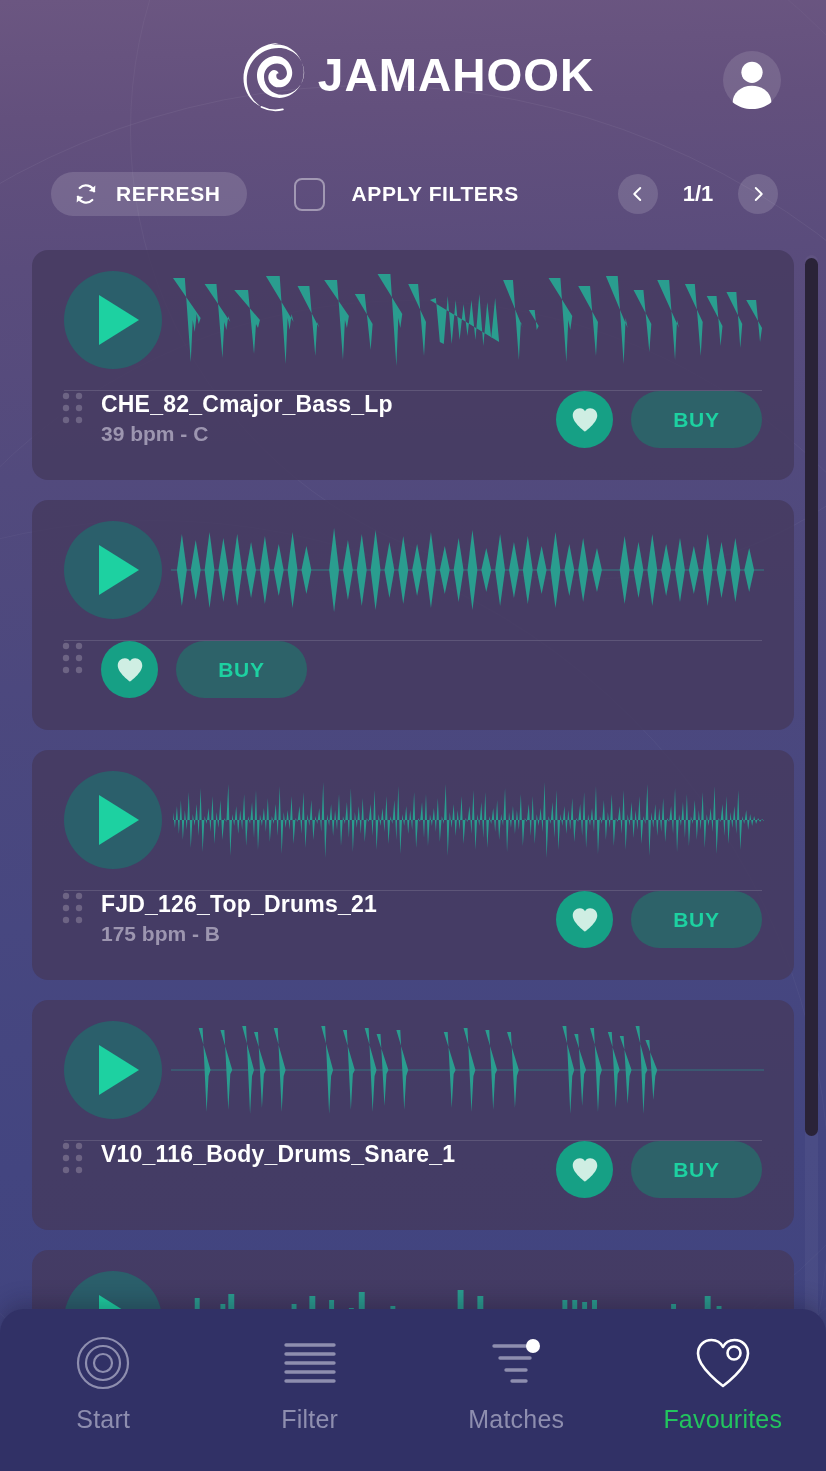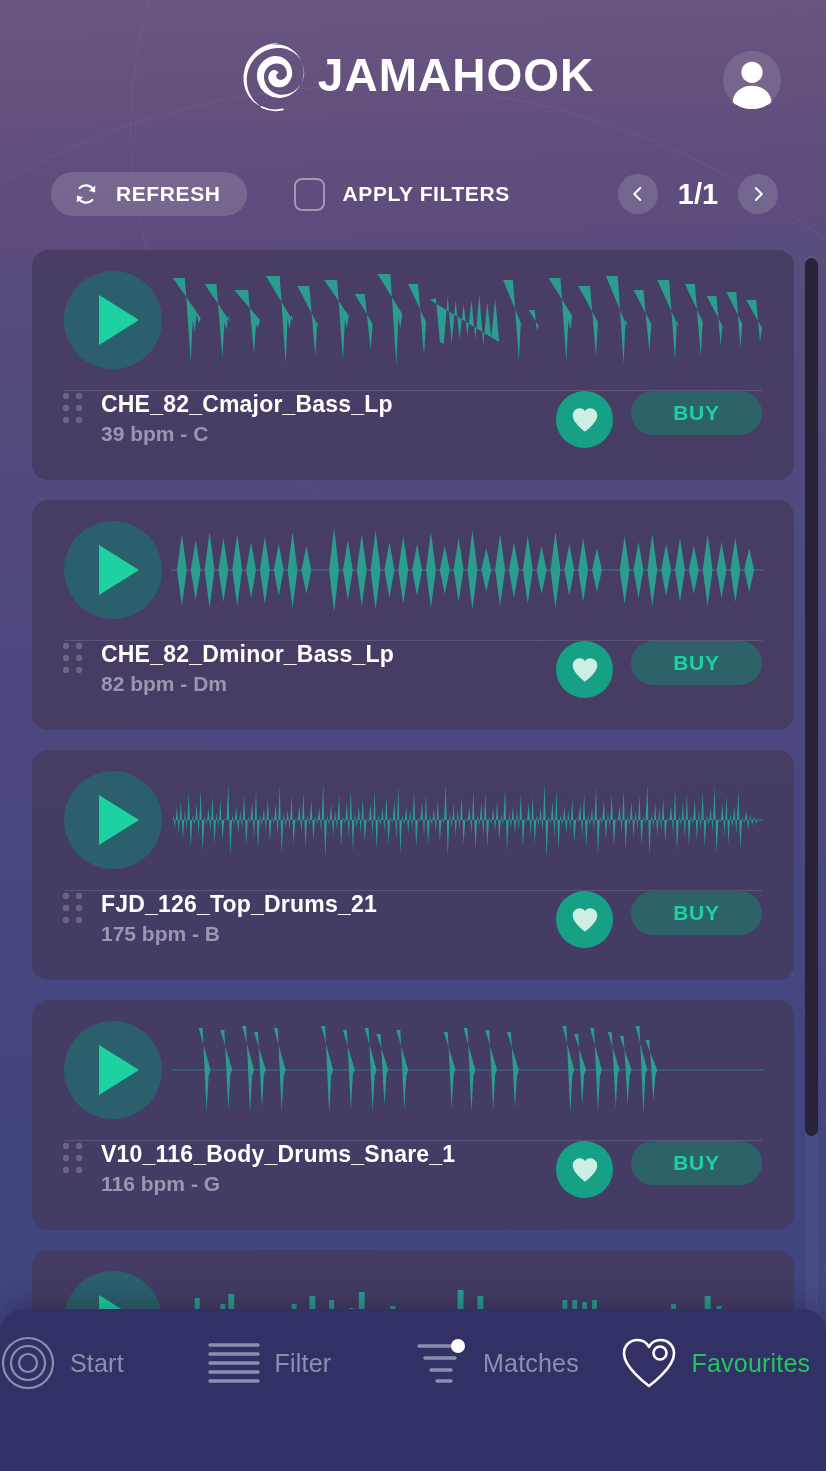--- a/index.html
+++ b/index.html
@@ -92,21 +92,21 @@
   }
   .refresh-label {
     color: #ffffff;
     font-size: 21px;
     font-weight: bold;
     letter-spacing: 0.6px;
   }
   .filters-group {
     display: flex;
     align-items: center;
-    gap: 18px;
+    gap: 27px;
     margin-left: 47px;
   }
   .checkbox {
     width: 31px;
     height: 33px;
     border: 2.5px solid rgba(255,255,255,0.42);
     border-radius: 8px;
     background: transparent;
     cursor: pointer;
   }
@@ -128,21 +128,21 @@
     border-radius: 50%;
     background: rgba(255,255,255,0.14);
     display: flex;
     align-items: center;
     justify-content: center;
     cursor: pointer;
     border: none;
   }
   .pager-count {
     color: #ffffff;
-    font-size: 29px;
+    font-size: 22px;
     font-weight: bold;
     width: 80px;
     text-align: center;
   }
 
   
   .list {
     position: relative;
     margin-top: 12px;
     padding: 0 32px;
@@ -231,21 +231,21 @@
     display: flex;
     align-items: center;
     justify-content: center;
     flex: none;
     margin-right: 18px;
     cursor: pointer;
     border: none;
   }
   .buy-btn {
     width: 131px;
-    height: 44px;
+    height: 57px;
     border-radius: 29px;
     background: #2d6269;
     color: #1dd1a1;
     font-size: 21px;
     font-weight: bold;
     letter-spacing: 0.8px;
     display: flex;
     align-items: center;
     justify-content: center;
     flex: none;
@@ -285,20 +285,21 @@
     background: #313166;
     border-radius: 24px 24px 0 0;
     display: flex;
     align-items: flex-start;
     padding-top: 26px;
     box-shadow: 0 -6px 22px rgba(20,16,40,0.30);
   }
   .nav-item {
     flex: 1;
     display: flex;
+    flex-direction: column;
     align-items: center;
     gap: 14px;
     cursor: pointer;
   }
   .nav-icon { height: 56px; display: flex; align-items: center; justify-content: center; }
   .nav-label {
     font-size: 25px;
     color: #8e8eaf;
     letter-spacing: 0.2px;
   }
@@ -478,24 +479,20 @@
         <svg class="drag-dots" viewBox="0 0 22 34">
           <g fill="#6d6484">
             <circle cx="4" cy="5" r="3.2"></circle>
               <circle cx="17" cy="5" r="3.2"></circle>
             <circle cx="4" cy="17" r="3.2"></circle>
               <circle cx="17" cy="17" r="3.2"></circle>
             <circle cx="4" cy="29" r="3.2"></circle>
               <circle cx="17" cy="29" r="3.2"></circle>
           </g>
         </svg>
-        <div class="meta">
-          <div class="track-title">CHE_82_Dminor_Bass_Lp</div>
-          <div class="track-sub">82 bpm - Dm</div>
-        </div>
         <button class="fav-btn">
           <svg width="28" height="26" viewBox="0 0 24 22">
             <path fill="#cfeee3" d="M12 21 C12 21 1.5 13.6 1.5 7.2 C1.5 3.6 4.3 1 7.6 1 C9.7 1 11.2 2.1 12 3.6 C12.8 2.1 14.3 1 16.4 1 C19.7 1 22.5 3.6 22.5 7.2 C22.5 13.6 12 21 12 21 Z"></path>
           </svg>
         </button>
         <button class="buy-btn">BUY</button>
       </div>
     </div>
 
     <div class="card">
@@ -577,21 +574,20 @@
             <circle cx="4" cy="5" r="3.2"></circle>
               <circle cx="17" cy="5" r="3.2"></circle>
             <circle cx="4" cy="17" r="3.2"></circle>
               <circle cx="17" cy="17" r="3.2"></circle>
             <circle cx="4" cy="29" r="3.2"></circle>
               <circle cx="17" cy="29" r="3.2"></circle>
           </g>
         </svg>
         <div class="meta">
           <div class="track-title">V10_116_Body_Drums_Snare_1</div>
-          <div class="track-sub">116 bpm - G</div>
         </div>
         <button class="fav-btn">
           <svg width="28" height="26" viewBox="0 0 24 22">
             <path fill="#cfeee3" d="M12 21 C12 21 1.5 13.6 1.5 7.2 C1.5 3.6 4.3 1 7.6 1 C9.7 1 11.2 2.1 12 3.6 C12.8 2.1 14.3 1 16.4 1 C19.7 1 22.5 3.6 22.5 7.2 C22.5 13.6 12 21 12 21 Z"></path>
           </svg>
         </button>
         <button class="buy-btn">BUY</button>
       </div>
     </div>
 

